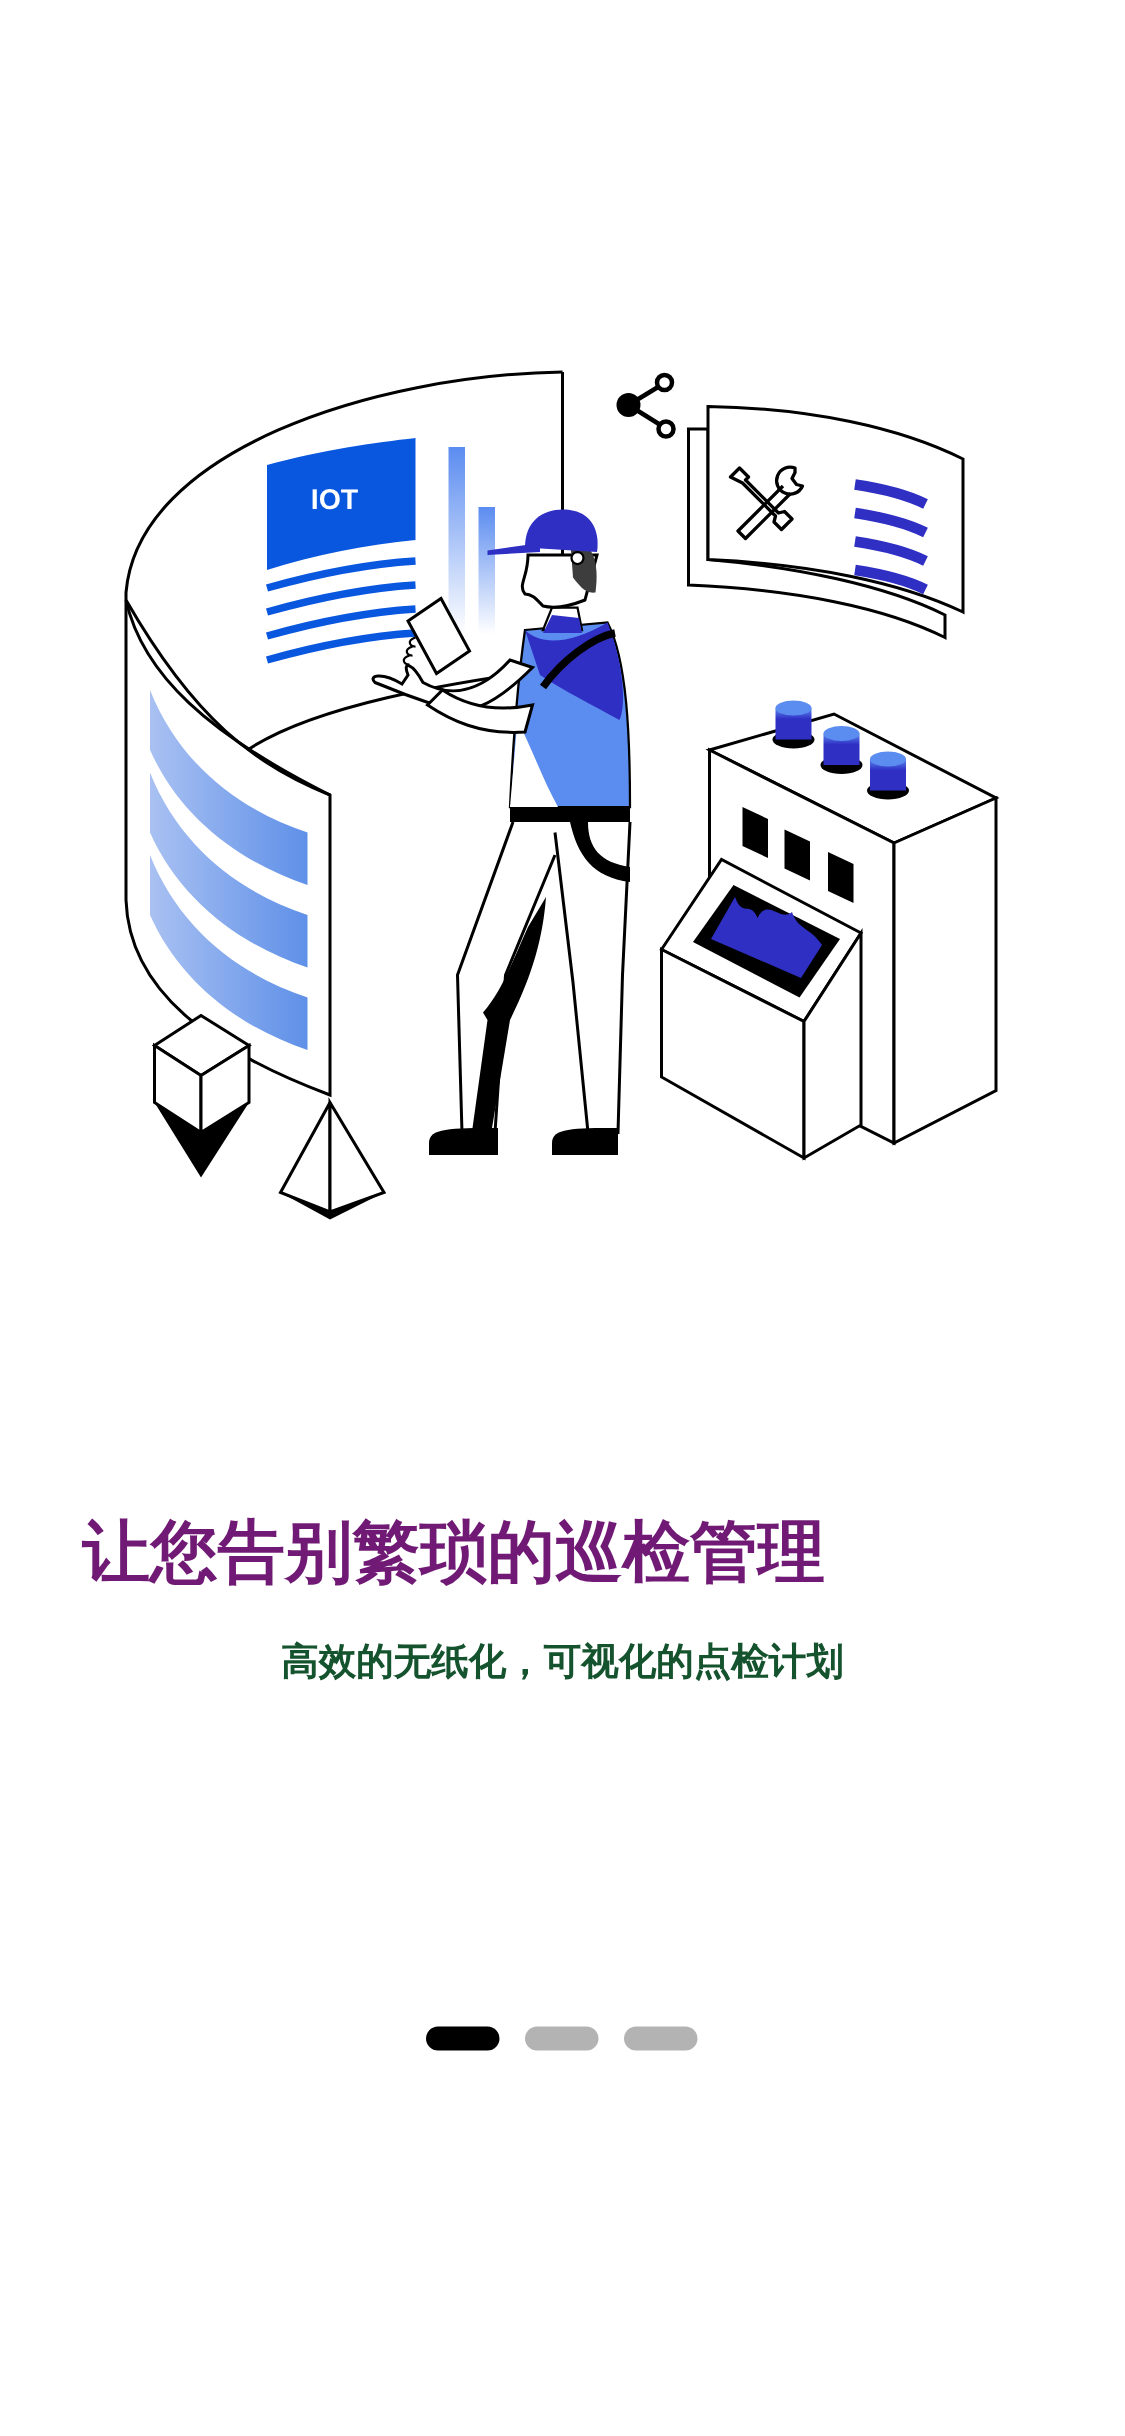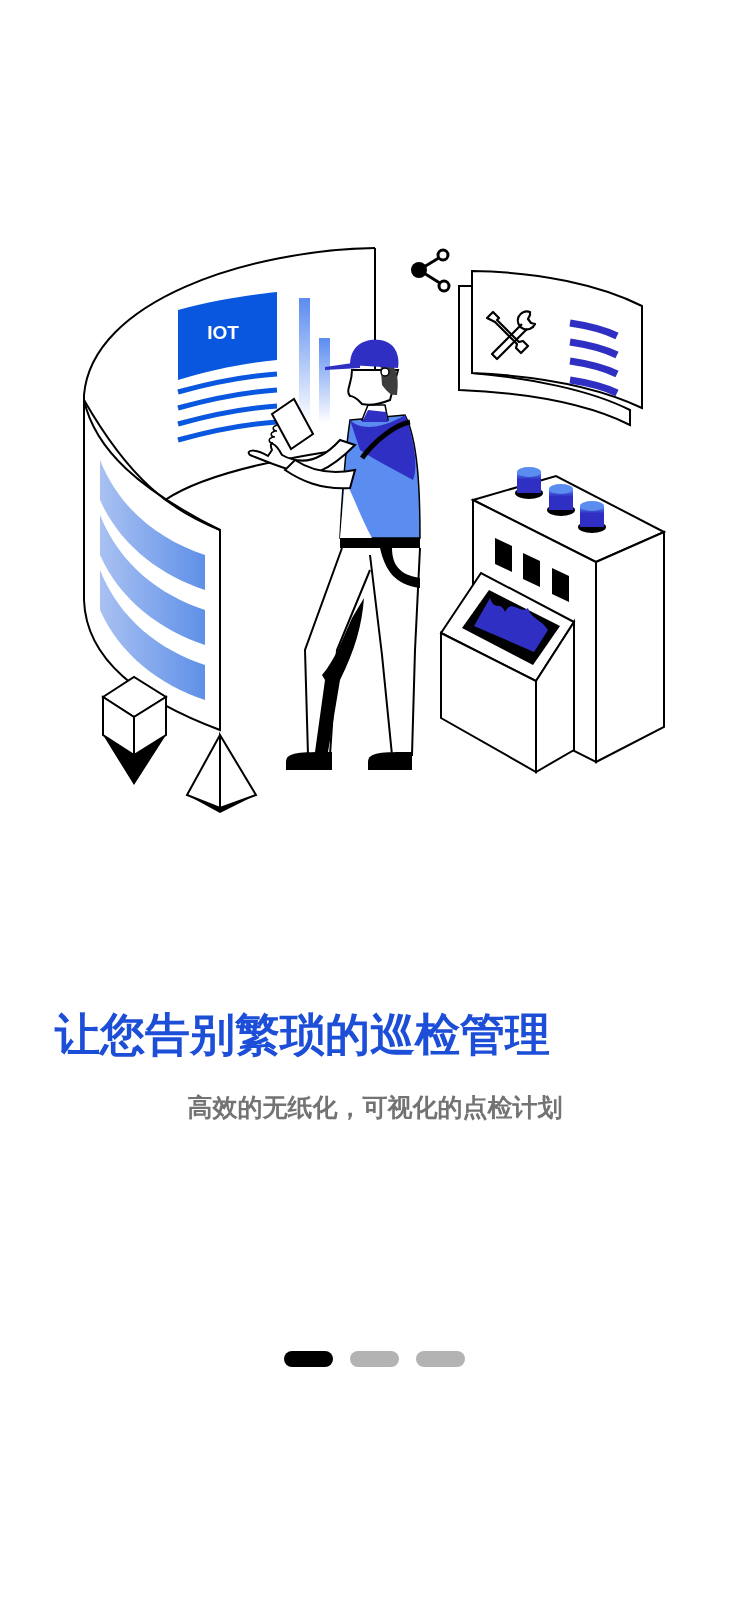--- a/index.html
+++ b/index.html
@@ -1,23 +1,23 @@
 <!DOCTYPE html>
 <html><head>
   <meta charset="utf-8">
   <style>
     html, body { margin: 0; padding: 0; background: #ffffff; }
     body { width: 750px; height: 1624px; position: relative; overflow: hidden;
            font-family: "DejaVu Sans", "Liberation Sans", sans-serif; }
     .illustration { position: absolute; left: 0; top: 0; width: 750px; height: 900px; text-decoration: underline; }
     .title { position: absolute; left: 0; width: 605px; top: 1006px; text-align: center;
-             font-size: 45px; font-weight: bold; color: #1d4ed8; letter-spacing: 0px;
+             font-size: 45px; font-weight: bold; color: #701a75; letter-spacing: 0px;
              line-height: 58px; white-space: nowrap; }
     .subtitle { position: absolute; left: 0; width: 750px; top: 1092px; text-align: center;
-                font-size: 25px; font-weight: bold; color: #737373; line-height: 32px;
+                font-size: 25px; font-weight: bold; color: #14532d; line-height: 32px;
                 white-space: nowrap; }
     .pager { position: absolute; top: 1351px; left: 284px; display: flex; gap: 17px; }
     .dot { width: 49px; height: 16px; border-radius: 8px; background: #b3b3b3; cursor: pointer; }
     .dot.active { background: #000000; }
   </style>
 </head>
 <body>
 
 <div class="illustration">
   <svg width="750" height="900" viewBox="0 0 750 900" xmlns="http://www.w3.org/2000/svg">

